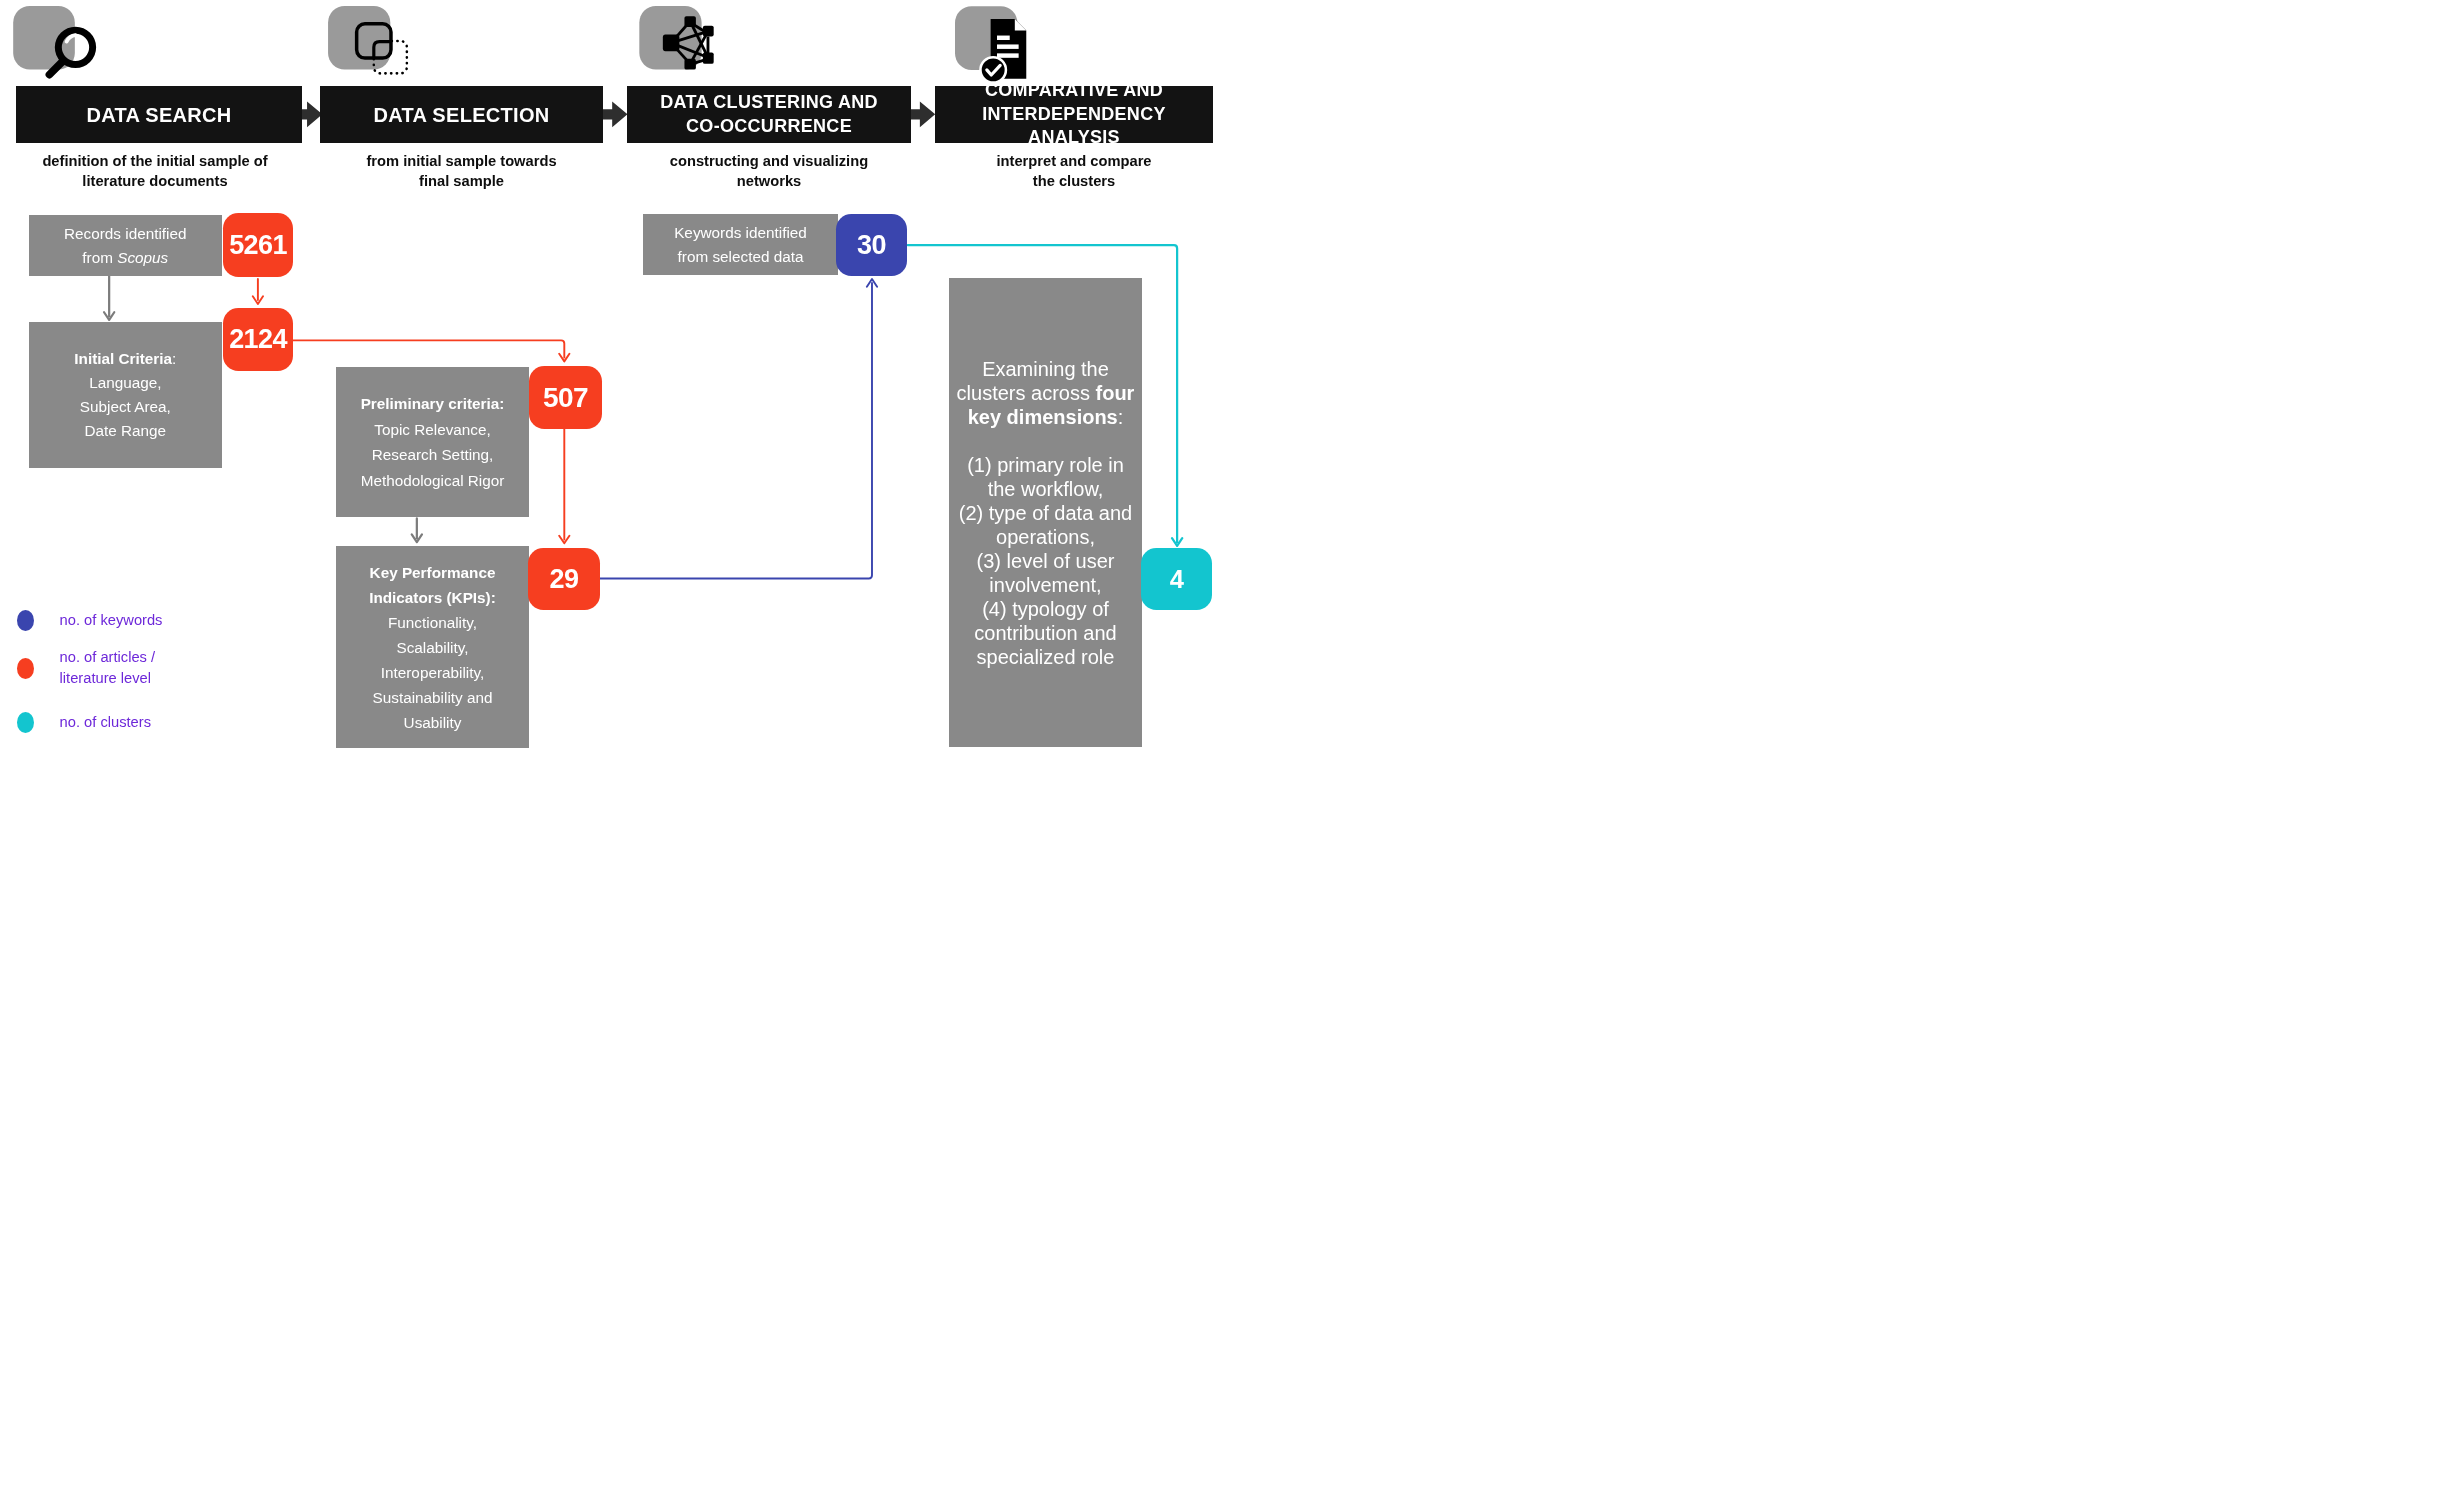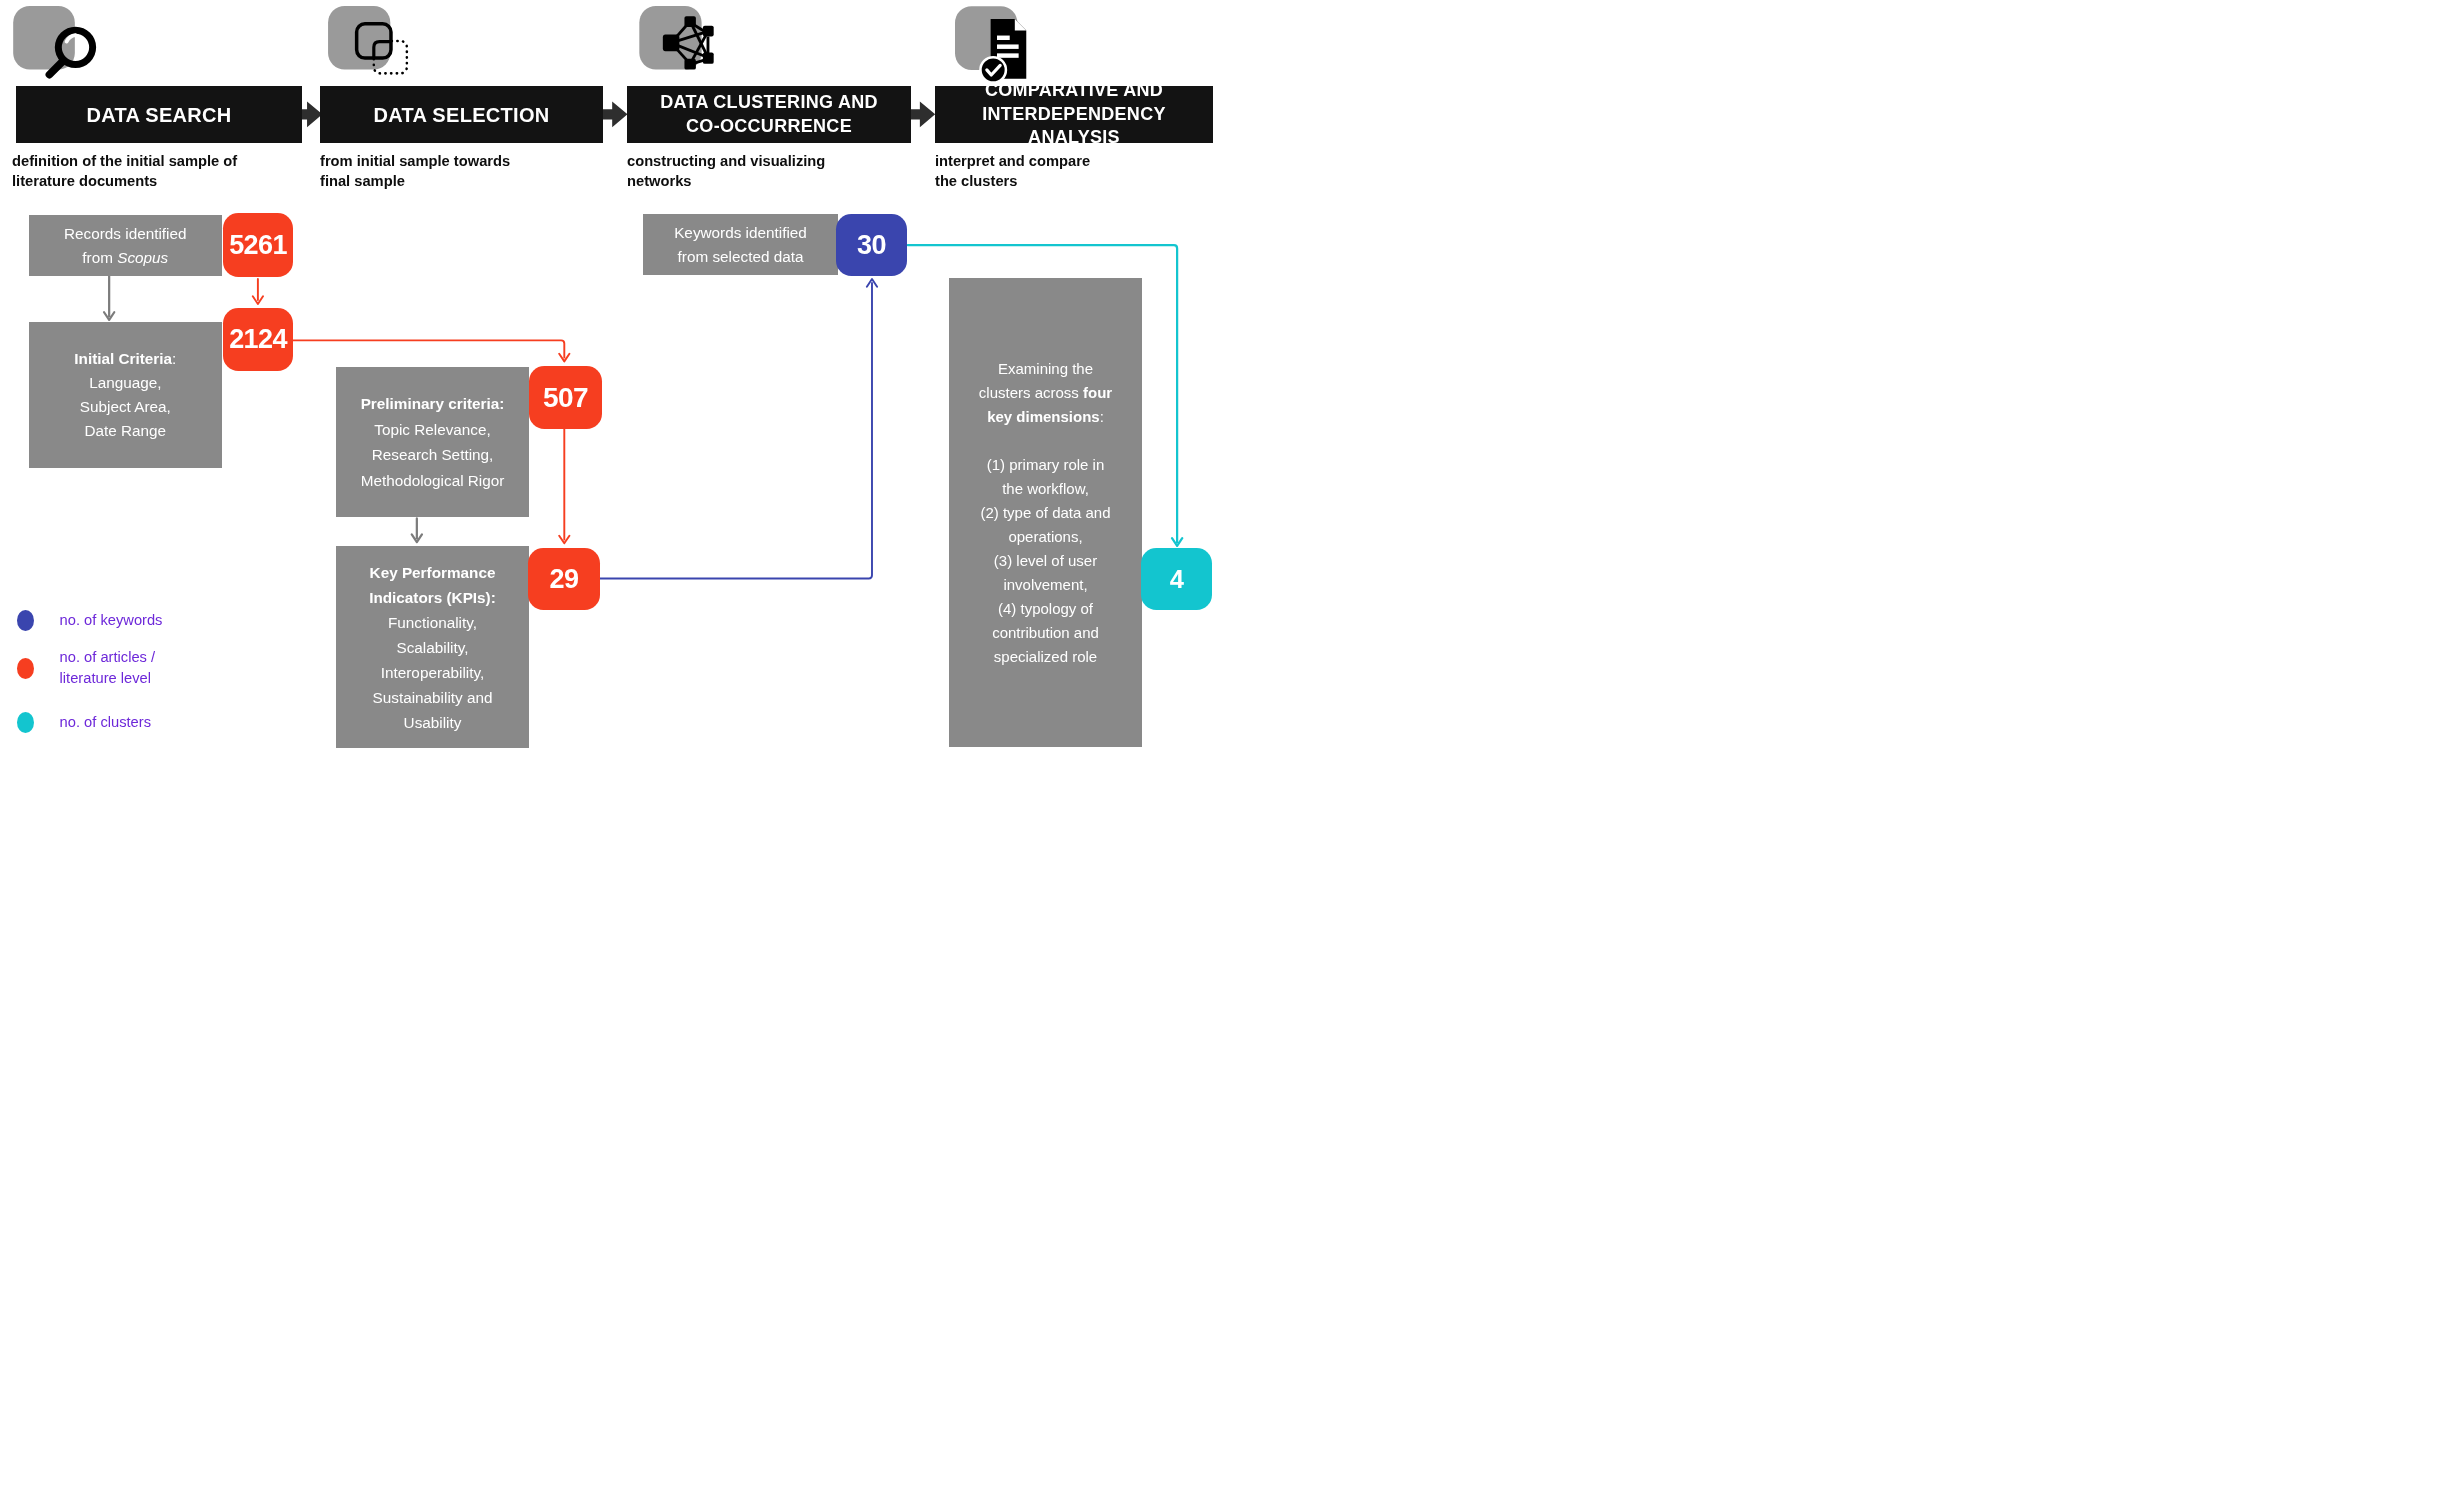--- a/index.html
+++ b/index.html
@@ -6,29 +6,29 @@
   .canvas{position:relative;width:1225px;height:756px;background:#ffffff;
           font-family:"Liberation Sans",sans-serif;overflow:hidden;}
   .connectors{position:absolute;left:0;top:0;z-index:3;}
   .iconsvg{position:absolute;z-index:4;overflow:visible;}
   .bar{position:absolute;height:57px;background:#131313;z-index:4;
        display:flex;align-items:center;justify-content:center;text-align:center;}
   .bar-title{color:#ffffff;font-weight:700;white-space:pre-line;letter-spacing:0.3px;}
   .t1{font-size:20px;line-height:22px;}
   .t2{font-size:18px;line-height:23.6px;}
   .subtitle{position:absolute;top:151px;color:#0e0e0e;font-weight:700;font-size:14.7px;
-            line-height:20px;text-align:left;white-space:pre-line;z-index:4;}
+            line-height:20px;text-align:center;white-space:pre-line;z-index:4;}
   .gbox{position:absolute;background:#898989;color:#ffffff;z-index:4;
         display:flex;flex-direction:column;align-items:center;justify-content:center;
         text-align:center;font-size:15.3px;font-weight:400;margin-left:16px;}
   .gbox .line{display:block;}
   .lh38 .line{line-height:24px;}
   .lh40 .line{line-height:25.5px;}
   .lh39 .line{line-height:25px;}
-  .exl{line-height:24px;height:24px;font-size:15px;}
+  .exl{line-height:24px;height:24px;font-size:20px;}
   .badge{position:absolute;border-radius:15.3px;color:#ffffff;z-index:5;font-weight:700;
          display:flex;align-items:center;justify-content:center;letter-spacing:-0.6px;}
   .orange{background:#f63e20;}
   .blue{background:#3a45ae;}
   .cyan{background:#13c5cf;}
   .legend-row{position:absolute;display:flex;align-items:center;z-index:4;}
   .legend-dot{width:17px;height:21px;border-radius:50%;flex:0 0 auto;}
   .legend-label{margin-left:26px;color:#6d28d9;font-size:14.7px;line-height:21px;
                 font-weight:500;white-space:pre-line;}
 </style>

